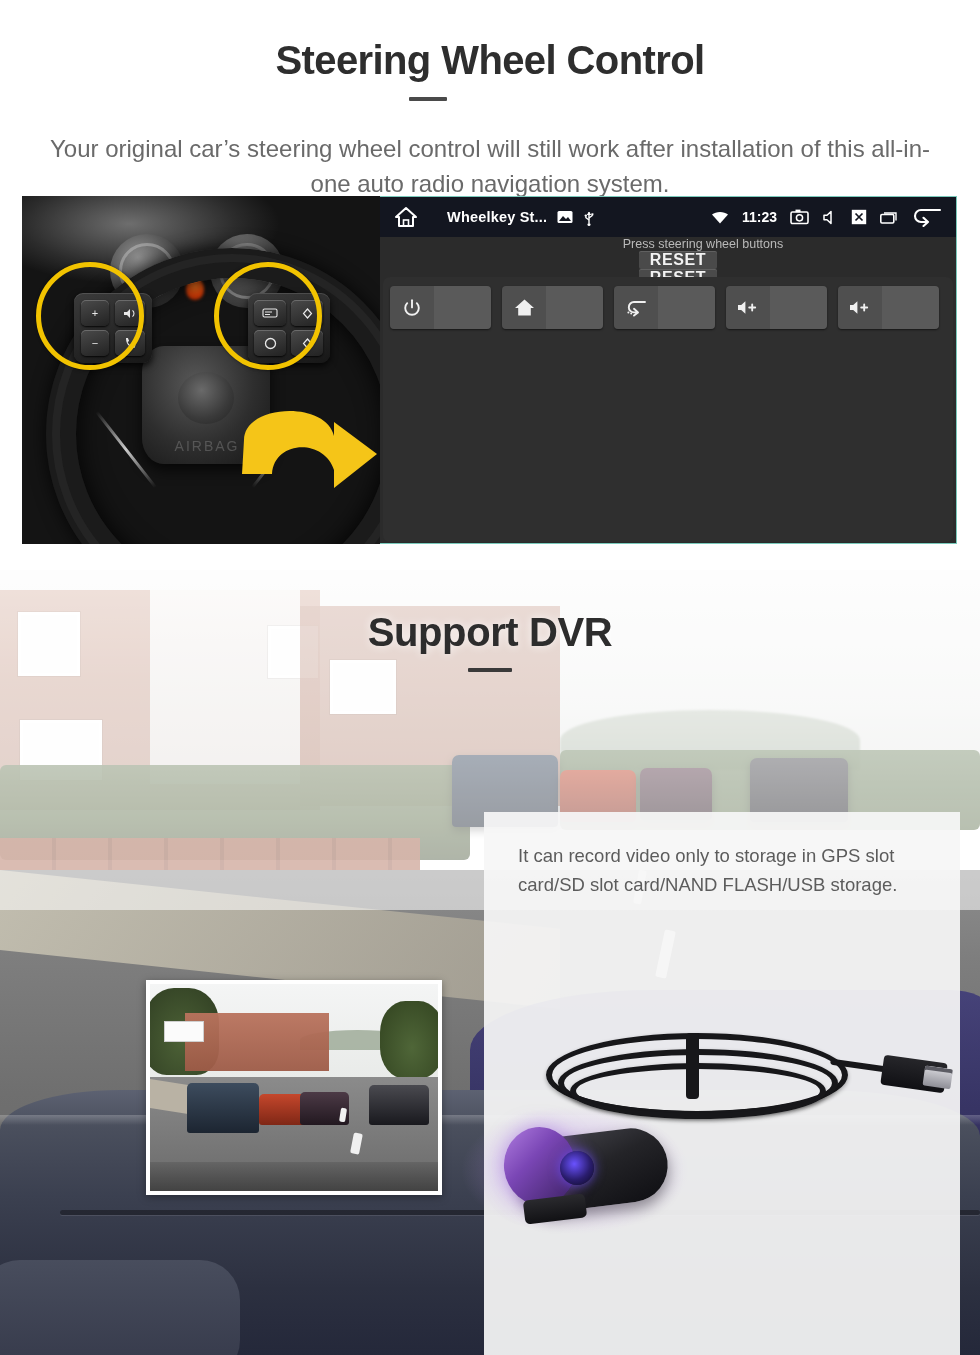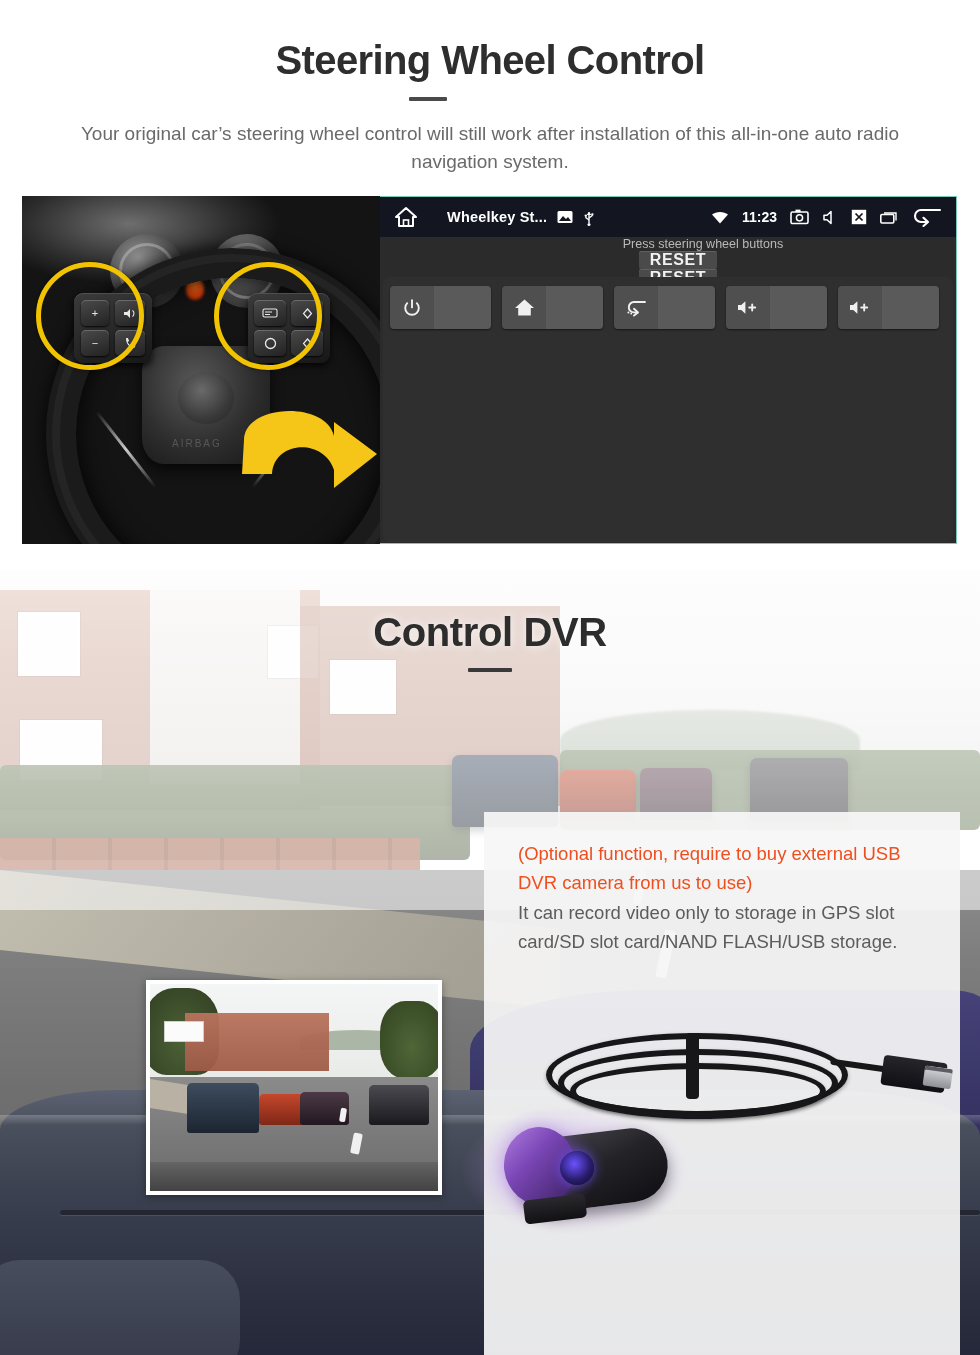--- a/index.html
+++ b/index.html
@@ -15,22 +15,22 @@
   .section-swc{position:absolute;left:0;top:0;width:856px;height:570px;background:#fff;}
   .swc-title{
     position:absolute;left:0;top:38px;width:980px;text-align:center;
     font-size:40px;font-weight:bold;color:#2e2e2e;letter-spacing:-0.6px;
   }
   .swc-rule{
     position:absolute;left:50%;top:97px;margin-left:-19px;width:38px;height:4px;
     background:#4a4a4a;border-radius:1px;
   }
   .swc-sub{
-    position:absolute;left:40px;top:120px;width:900px;text-align:center;
-    font-size:19px;color:#6a6a6a;line-height:1.45;
+    position:absolute;left:40px;top:132px;width:900px;text-align:center;
+    font-size:24px;color:#6a6a6a;line-height:1.45;
   }
 
   
   .media-row{position:absolute;left:22px;top:196px;width:935px;height:348px;}
 
   
   .wheel-photo{
     position:absolute;left:0;top:0;width:358px;height:348px;overflow:hidden;
     background:#0d0d0d;
   }
@@ -64,21 +64,21 @@
   .wp-hub{
     position:absolute;left:120px;top:150px;width:128px;height:118px;border-radius:22px/26px;
     background:radial-gradient(ellipse at 42% 32%, #585858 0%, #2e2e2e 55%, #161616 100%);
     box-shadow:0 6px 14px rgba(0,0,0,.7);
   }
   .wp-hubcircle{
     position:absolute;left:156px;top:176px;width:56px;height:52px;border-radius:50%;
     background:radial-gradient(circle at 42% 35%, #6a6a6a 0%, #3a3a3a 60%, #222 100%);
   }
   .wp-airbag{position:absolute;left:150px;top:242px;width:70px;height:12px;
-    color:#7d7d7d;font-size:10px;letter-spacing:2px;opacity:.5;}
+    color:#7d7d7d;font-size:14px;letter-spacing:2px;text-align:center;opacity:.5;}
   .wp-spoke{position:absolute;background:linear-gradient(90deg,rgba(255,255,255,.0),rgba(235,235,235,.85),rgba(255,255,255,.0));height:3px;border-radius:2px;}
   .wp-sp1{left:56px;top:252px;width:96px;transform:rotate(52deg);}
   .wp-sp2{left:212px;top:252px;width:96px;transform:rotate(-52deg);}
   
   .wp-pod{
     position:absolute;background:linear-gradient(160deg,#3b3b3b,#171717);border-radius:9px;
     box-shadow:0 3px 7px rgba(0,0,0,.8), inset 0 1px 0 rgba(255,255,255,.12);
   }
   .wp-podL{left:52px;top:97px;width:78px;height:70px;}
   .wp-podR{left:226px;top:97px;width:82px;height:70px;}
@@ -496,21 +496,21 @@
       <div class="sc-lane" style="left:660px;top:360px;width:11px;height:48px;transform:rotate(12deg);"></div>
       <div class="dvr-haze"></div>
 
       <div class="sc-bonnet"></div>
       <div class="sc-dash"></div>
       <div class="sc-dash-hl"></div>
       <div class="sc-dash-seam"></div>
       <div class="sc-dash-pod"></div>
     </div>
 
-    <div class="dvr-title">Control DVR</div>
+    <div class="dvr-title">Support DVR</div>
     <div class="dvr-rule"></div>
 
     <div class="dvr-inset">
       <div class="in-sky"></div>
       <div class="in-hill"></div>
       <div class="in-treeL"></div>
       <div class="in-treeR"></div>
       <div class="in-houses"></div>
       <div class="in-sign"></div>
       <div class="in-road"></div>
@@ -518,21 +518,20 @@
       <div class="in-car" style="left:13%;top:48%;width:25%;height:24%;background:linear-gradient(180deg,#3d4c5e,#1c2531);"></div>
       <div class="in-car" style="left:38%;top:53%;width:16%;height:15%;background:linear-gradient(180deg,#c5472c,#7f2716);"></div>
       <div class="in-car" style="left:52%;top:52%;width:17%;height:16%;background:linear-gradient(180deg,#4c3a46,#221820);"></div>
       <div class="in-car" style="left:76%;top:49%;width:21%;height:19%;background:linear-gradient(180deg,#4a4a50,#19191e);"></div>
       <div class="in-lane" style="left:66%;top:60%;width:2.2%;height:7%;transform:rotate(9deg);"></div>
       <div class="in-lane" style="left:70%;top:72%;width:3%;height:10%;transform:rotate(11deg);"></div>
       <div class="in-dash"></div>
     </div>
 
     <div class="dvr-panel">
-      <div class="dvr-optional">(Optional function, require to buy external USB DVR camera from us to use)</div>
       <div class="dvr-desc">It can record video only to storage in GPS slot card/SD slot card/NAND FLASH/USB storage.</div>
     </div>
 
     <div class="dvr-camera">
       <div class="cam-glow"></div>
       <div class="cam-wire cam-w1"></div>
       <div class="cam-wire cam-w2"></div>
       <div class="cam-wire cam-w3"></div>
       <div class="cam-tie"></div>
       <div class="cam-tail"></div>

